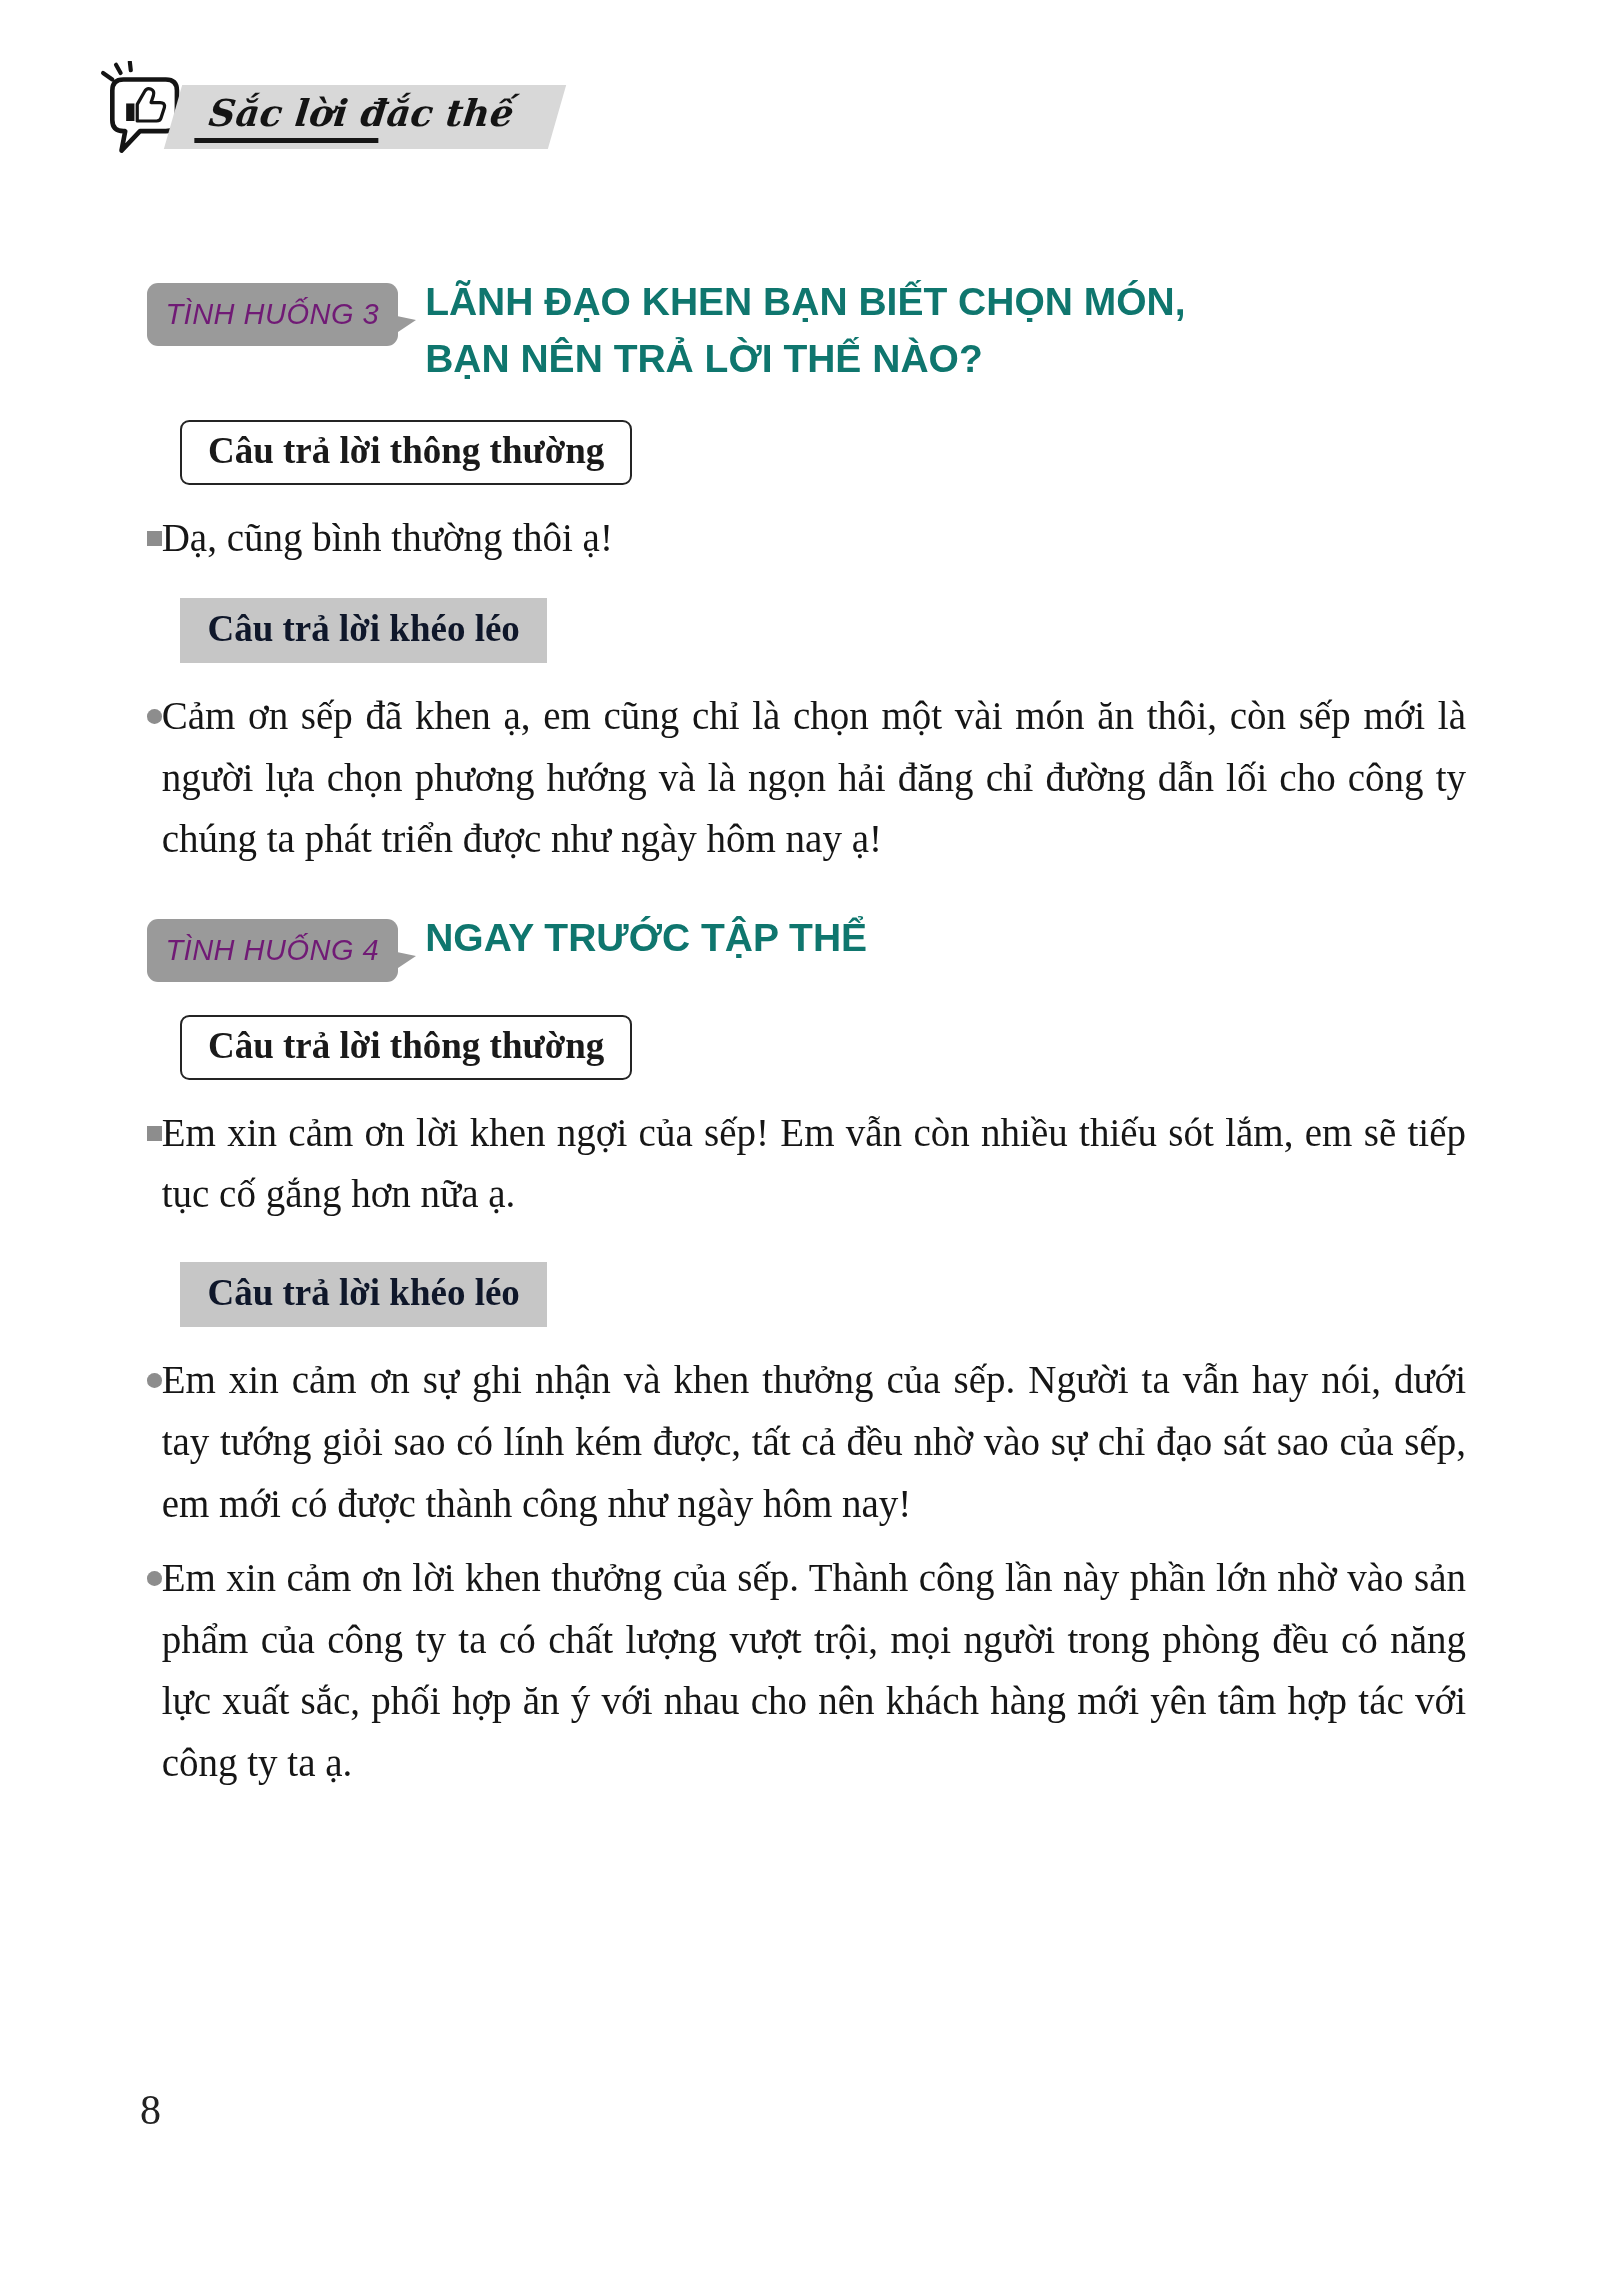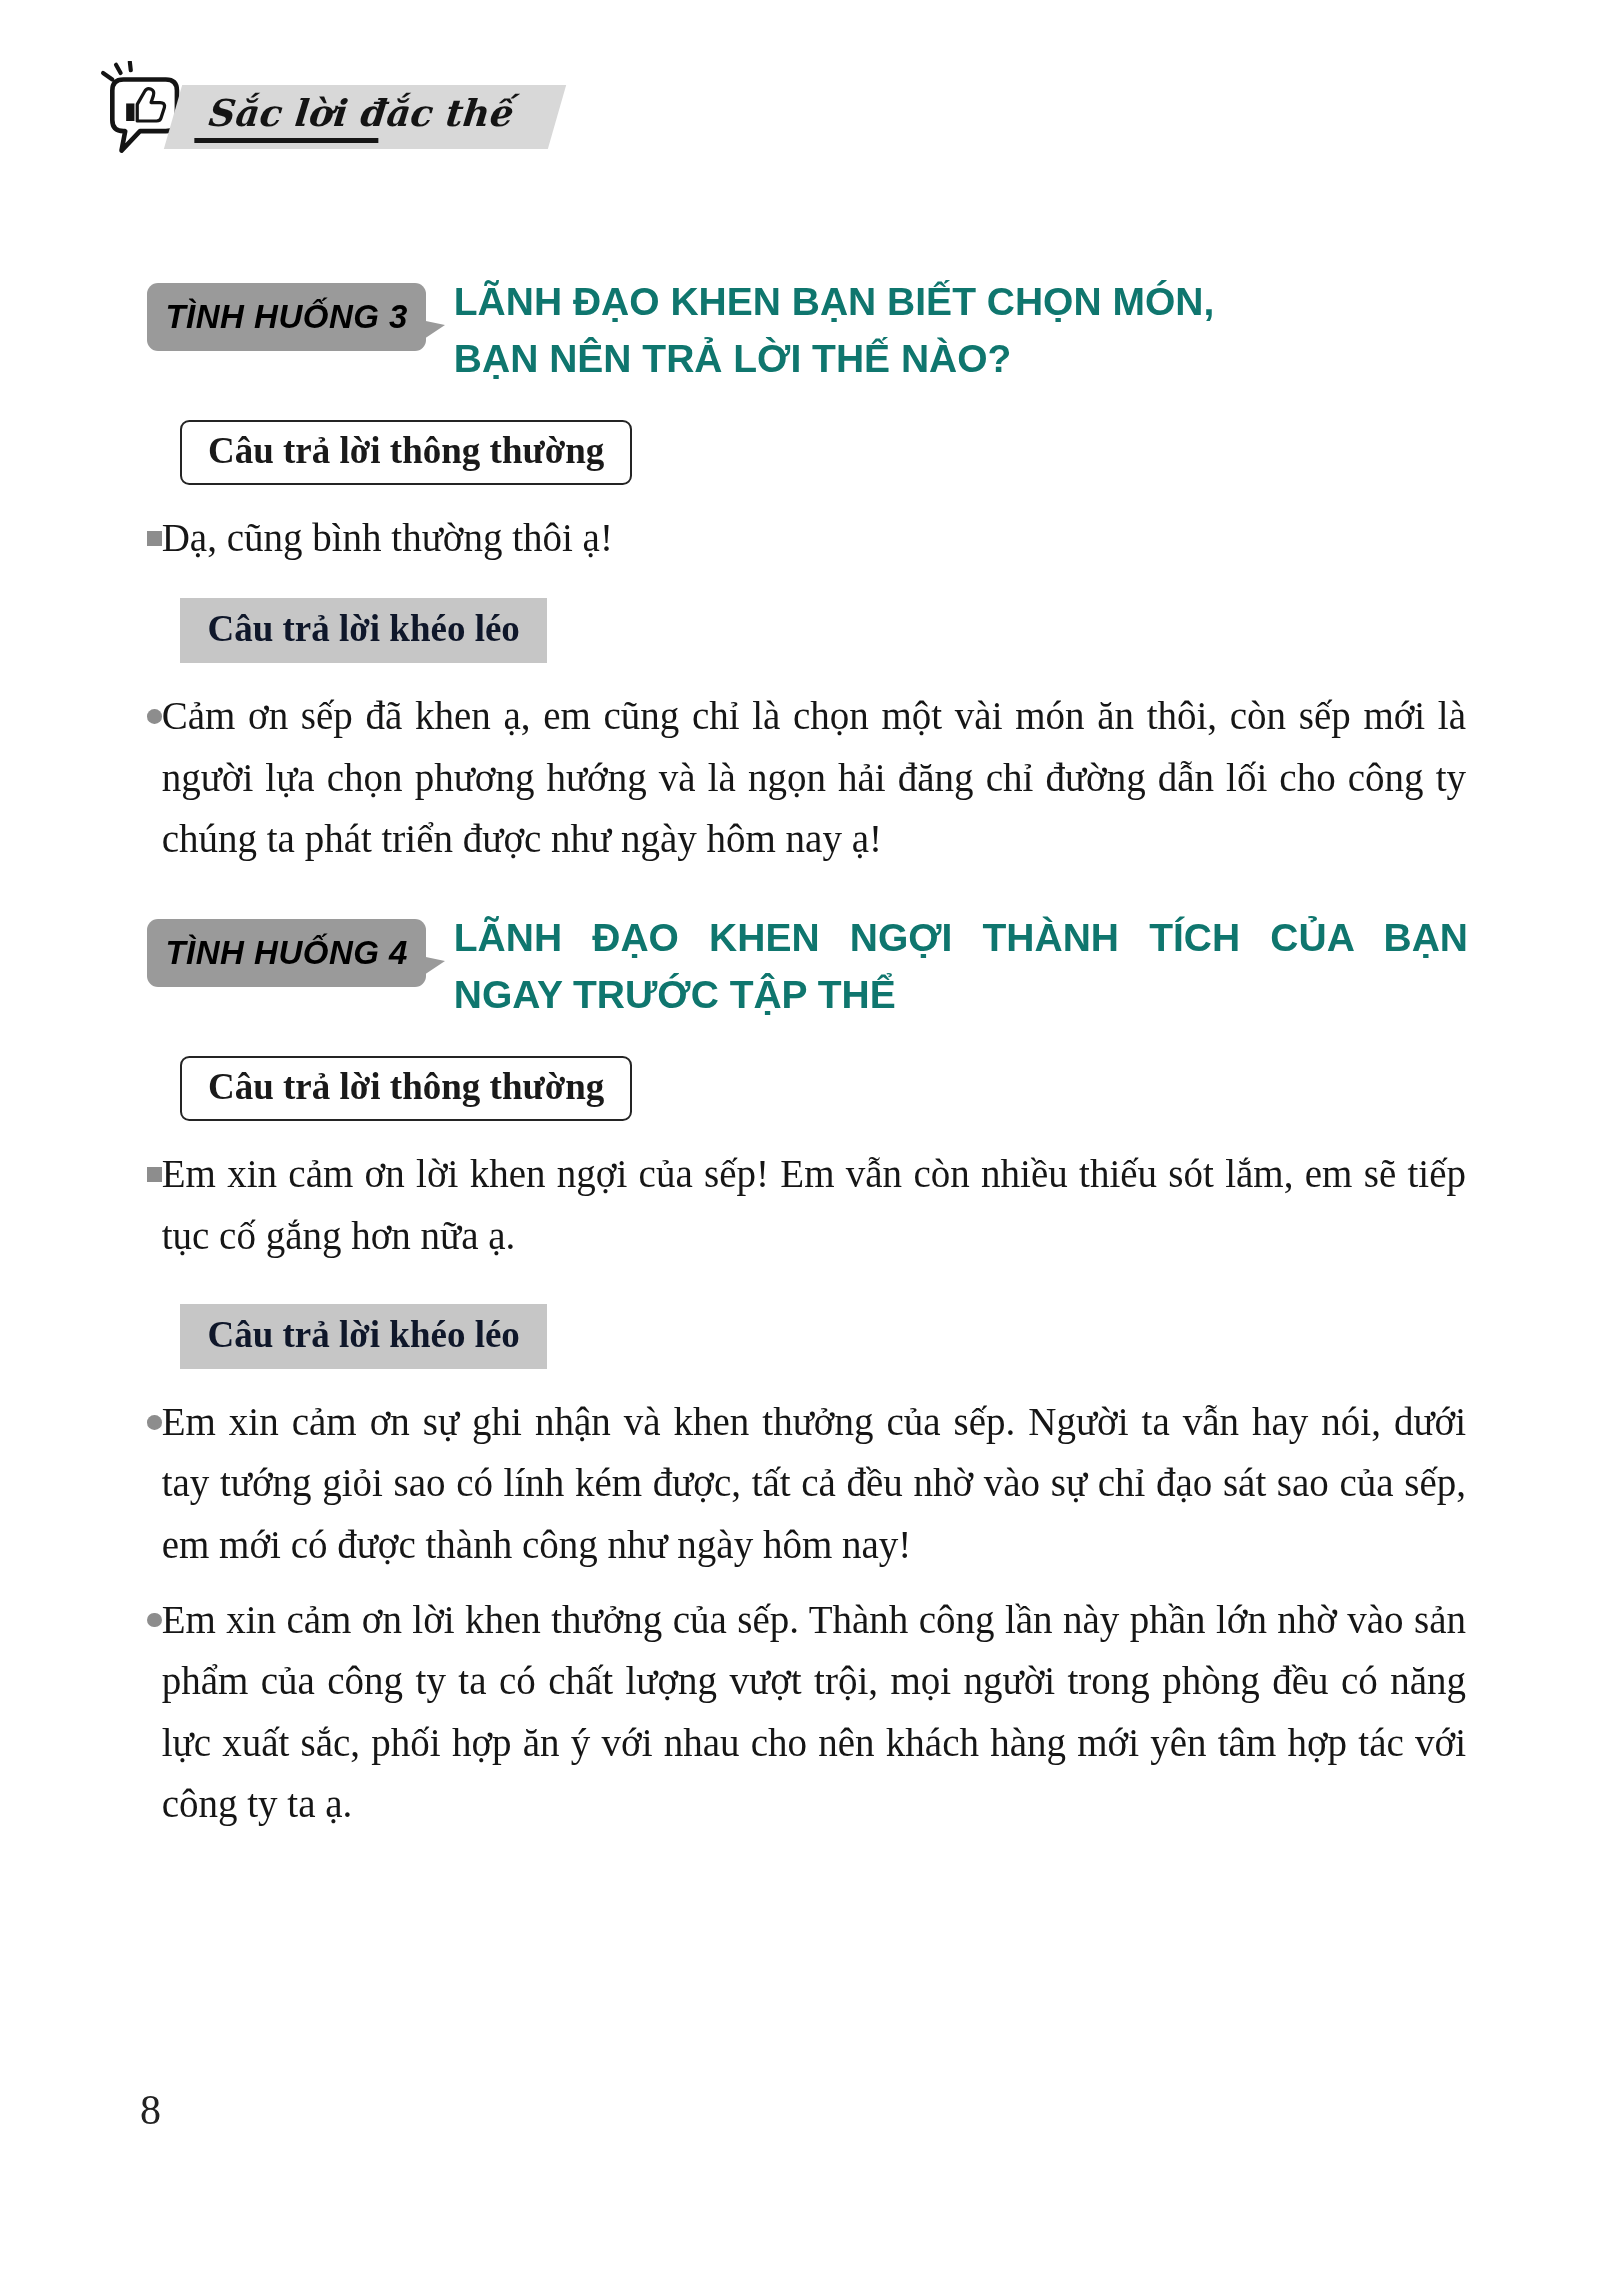--- a/index.html
+++ b/index.html
@@ -35,23 +35,23 @@
   }
 
   
   .content{padding-top:274px;}
 
   .section-header{display:flex;align-items:flex-start;margin:0 138px 0 147px;}
   .section-header.second{margin-top:40px;}
 
   .badge{
     position:relative;flex:0 0 auto;
-    background:var(--badge_bg,#9a9a9a);color:#000000;
+    background:var(--badge_bg,#9a9a9a);color:#701a75;
     font-family:"Liberation Sans", sans-serif;
-    font-style:italic;font-weight:bold;font-size:33px;letter-spacing:0.5px;
+    font-style:italic;font-weight:normal;font-size:29px;letter-spacing:0.5px;
     padding:14.7px 18.4px;border-radius:11px;margin-top:9.2px;
     white-space:nowrap;
   }
   .badge::after{
     content:"";position:absolute;right:-18.4px;bottom:9.2px;width:0;height:0;
     border-left:24px solid var(--badge_bg,#9a9a9a);
     border-top:5.5px solid transparent;
     border-bottom:16.5px solid transparent;
   }
 
@@ -136,21 +136,20 @@
     <div class="label-gray">Câu trả lời khéo léo</div>
 
     <div class="answer round">
       <span class="bullet"></span>
       <div class="text">Cảm ơn sếp đã khen ạ, em cũng chỉ là chọn một vài món ăn thôi, còn sếp mới là người lựa chọn phương hướng và là ngọn hải đăng chỉ đường dẫn lối cho công ty chúng ta phát triển được như ngày hôm nay ạ!</div>
     </div>
 
     <div class="section-header second">
       <span class="badge">TÌNH HUỐNG 4</span>
       <div class="heading">
-        <div class="line justify-full">LÃNH ĐẠO KHEN NGỢI THÀNH TÍCH CỦA BẠN</div>
         <div class="line">NGAY TRƯỚC TẬP THỂ</div>
       </div>
     </div>
 
     <div class="label-plain">Câu trả lời thông thường</div>
 
     <div class="answer square">
       <span class="bullet"></span>
       <div class="text">Em xin cảm ơn lời khen ngợi của sếp! Em vẫn còn nhiều thiếu sót lắm, em sẽ tiếp tục cố gắng hơn nữa ạ.</div>
     </div>

